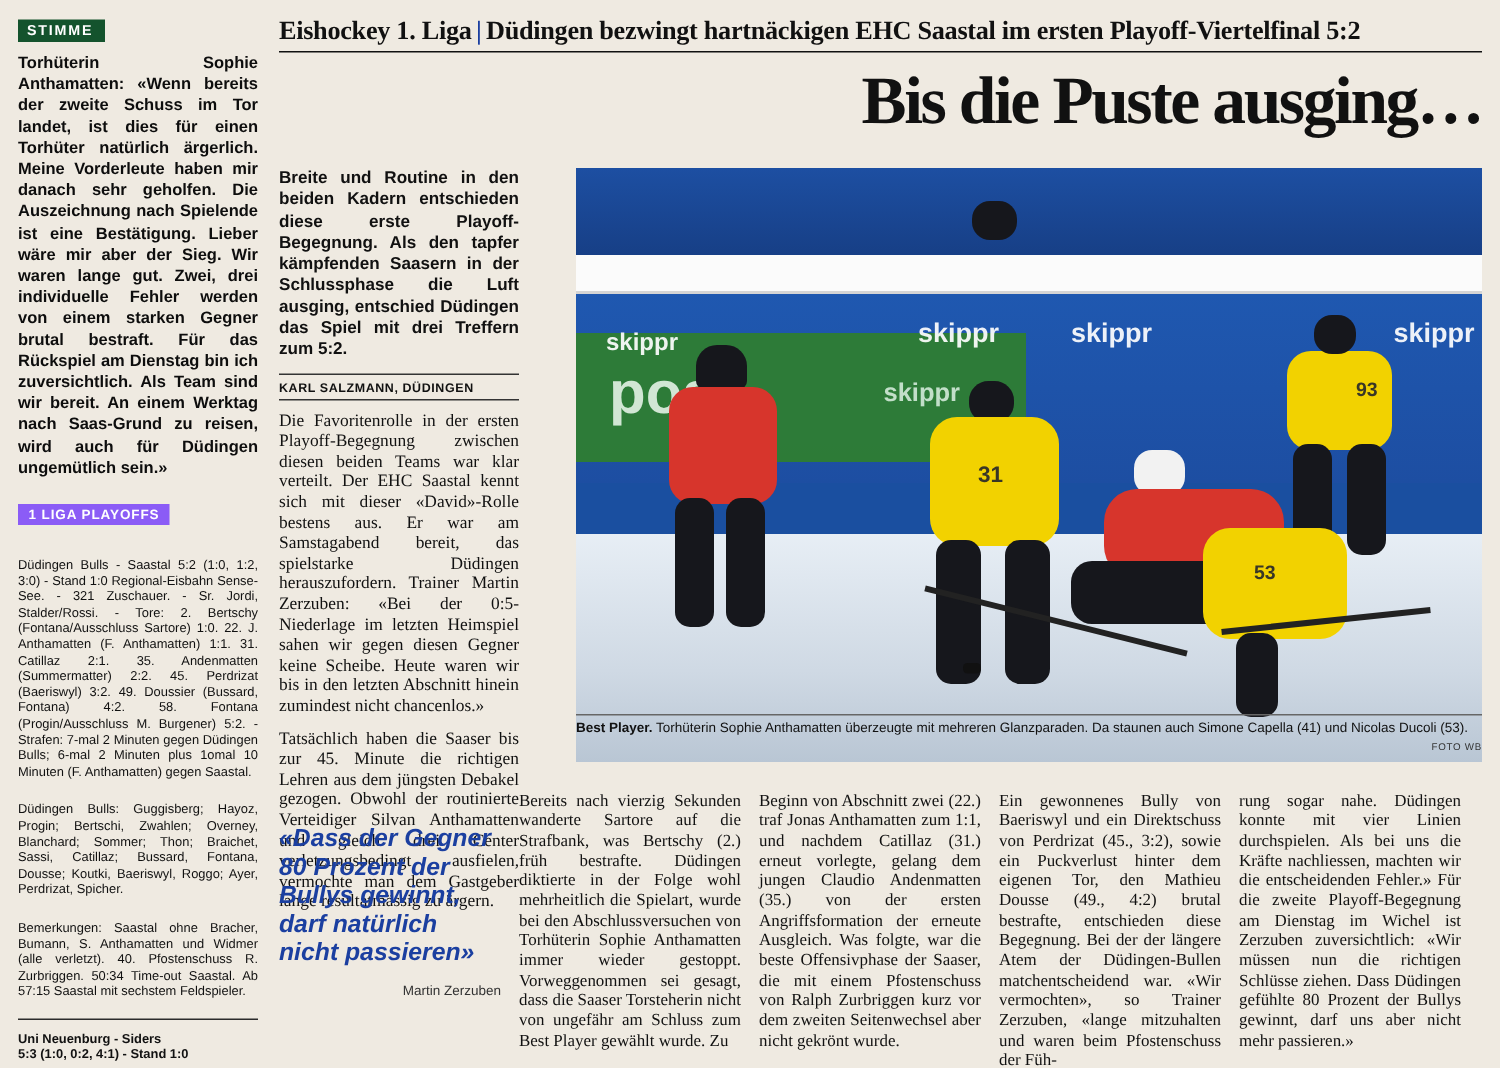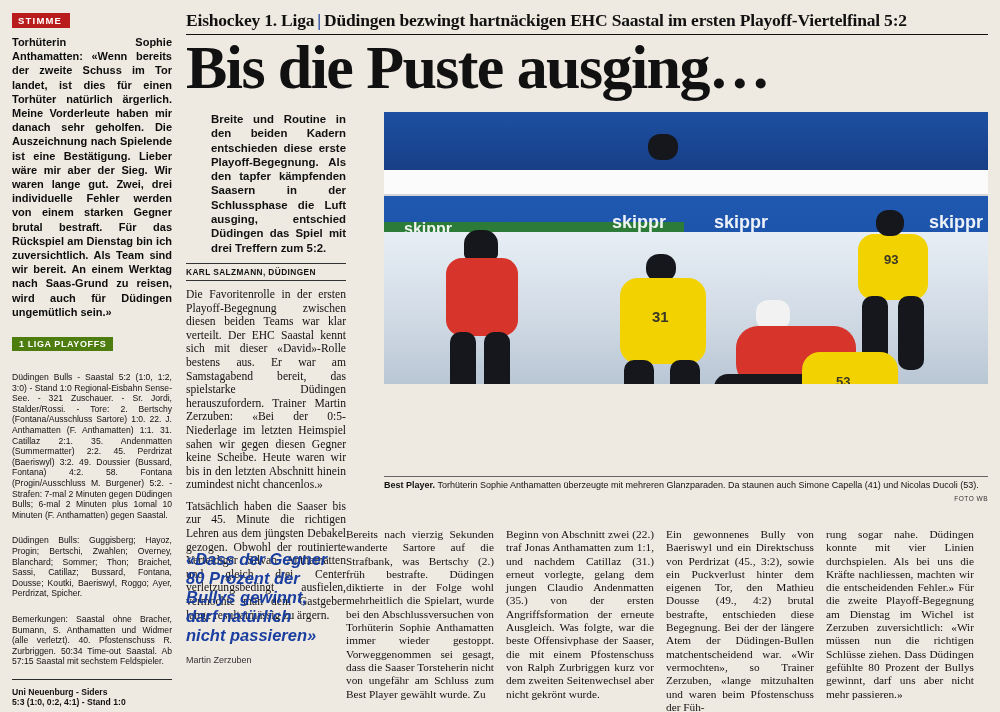--- a/index.html
+++ b/index.html
@@ -13,35 +13,35 @@
     position:relative;
   }
   .page { position:relative; width:1000px; height:712px; padding:10px 12px; }
 
   
   .left-col {
     position:absolute; left:12px; top:10px; width:160px; height:692px;
   }
   .stimme-tag {
     display:inline-block;
-    background:#b91c1c; color:#fff;
+    background:#14532d; color:#fff;
     font-family:"Liberation Sans", sans-serif;
     font-size:9.5px; font-weight:bold; letter-spacing:1.2px;
     padding:2px 8px 2px 6px;
     margin-bottom:7px;
   }
   .quote-lead {
     font-family:"Liberation Sans", sans-serif;
     font-size:11px; line-height:14.2px; font-weight:bold;
     text-align:justify; color:#0d0d0d;
     margin-bottom:14px;
   }
   .playoff-tag {
     display:inline-block;
-    background:#4d7c0f; color:#fff;
+    background:#8b5cf6; color:#fff;
     font-family:"Liberation Sans", sans-serif;
     font-size:9px; font-weight:bold; letter-spacing:.6px;
     padding:2px 7px;
     margin-bottom:6px;
   }
   .results {
     font-family:"Liberation Sans", sans-serif;
     font-size:8.6px; line-height:10.6px;
     text-align:justify;
   }
@@ -52,51 +52,51 @@
   .top-strip {
     position:absolute; left:186px; top:10px; width:802px;
   }
   .kicker {
     font-size:17.5px; font-weight:bold; letter-spacing:-.2px;
     white-space:nowrap;
   }
   .kicker .sep { color:#1b3fa0; font-weight:bold; padding:0 3px; }
   .kicker-rule { border:0; border-top:1.6px solid #111; margin:3px 0 2px 0; }
   .headline {
-    font-size:62px; line-height:60px; font-weight:bold;
+    font-size:45px; line-height:60px; font-weight:bold;
     letter-spacing:-1.6px;
     margin:2px 0 0 0;
+    text-align:right;
   }
 
   
   .intro-col {
     position:absolute; left:186px; top:112px; width:160px;
   }
   .intro-bold {
     font-family:"Liberation Sans", sans-serif;
     font-size:11.4px; line-height:14.3px; font-weight:bold;
     text-align:justify;
     margin-bottom:8px;
-    margin-left:25px;
   }
   .byline {
     font-family:"Liberation Sans", sans-serif;
     font-size:8.3px; font-weight:bold; letter-spacing:.4px;
     border-top:1px solid #333; border-bottom:1px solid #333;
     padding:3px 0; margin-bottom:7px;
   }
   .body-text {
     font-size:11.6px; line-height:13.6px; text-align:justify;
     hyphens:auto;
   }
   .body-text p { margin:0 0 8px 0; }
 
   
   .photo-wrap {
-    position:absolute; left:384px; top:112px; width:604px; height:272px;
+    position:absolute; left:384px; top:112px; width:604px; height:396px;
     overflow:hidden; background:#1a4fa0;
   }
   .photo { position:absolute; inset:0; }
   .ice {
     position:absolute; left:0; right:0; bottom:0; height:152px;
     background:linear-gradient(#e7eef5, #cfd9e4 60%, #b9c6d4);
   }
   .boards {
     position:absolute; left:0; right:0; top:0; height:58px;
     background:linear-gradient(#1d4fa2,#173f86);
@@ -145,21 +145,21 @@
   .pull-col { width:148px; }
   .pullquote {
     font-family:"Liberation Sans", sans-serif;
     color:#1b3fa0; font-weight:bold;
     font-size:16.5px; line-height:19px;
     font-style:italic;
     margin-top:22px;
   }
   .pull-attrib {
     font-family:"Liberation Sans", sans-serif;
-    font-size:9px; color:#333; margin-top:10px;
+    font-size:9px; color:#333; text-align:right; margin-top:10px;
   }
   .footer-block {
     position:absolute; left:12px; bottom:4px; width:160px;
     font-family:"Liberation Sans", sans-serif;
     font-size:8.6px; line-height:10.6px;
   }
 </style>
 </head>
 <body>
 
@@ -228,21 +228,21 @@
 
       <div class="p-player cap-white" style="left:372px; top:188px; width:34px; height:30px; border-radius:12px;"></div>
       <div class="p-player jersey-r" style="left:352px; top:214px; width:120px; height:60px; border-radius:22px;"></div>
       <div class="p-player dark" style="left:330px; top:262px; width:160px; height:42px; border-radius:14px;"></div>
 
       <div class="p-player dark" style="left:264px; top:22px; width:30px; height:26px; border-radius:12px;"></div>
       <div class="p-player jersey-y" style="left:474px; top:122px; width:70px; height:66px; border-radius:16px;"></div>
       <div class="p-player dark" style="left:492px; top:98px; width:28px; height:26px; border-radius:12px;"></div>
       <div class="p-player dark" style="left:478px; top:184px; width:26px; height:74px; border-radius:10px;"></div>
       <div class="p-player dark" style="left:514px; top:184px; width:26px; height:74px; border-radius:10px;"></div>
-      <span class="logo-txt" style="left:500px; top:140px; font-size:13px; color:#2a2a2a;">93</span>
+      <span class="logo-txt" style="left:520px; top:140px; font-size:13px; color:#2a2a2a;">93</span>
 
       <div class="p-player jersey-y" style="left:418px; top:240px; width:96px; height:74px; border-radius:18px;"></div>
       <div class="p-player dark" style="left:440px; top:310px; width:28px; height:56px; border-radius:10px;"></div>
       <span class="logo-txt" style="left:452px; top:262px; font-size:13px; color:#2a2a2a;">53</span>
 
       <div class="p-player" style="left:230px; top:300px; width:180px; height:4px; background:#222; transform:rotate(14deg);"></div>
       <div class="p-player" style="left:430px; top:300px; width:140px; height:4px; background:#222; transform:rotate(-6deg);"></div>
       <div class="p-player" style="left:258px; top:330px; width:12px; height:7px; background:#111; border-radius:3px;"></div>
     </div>
   </div>

